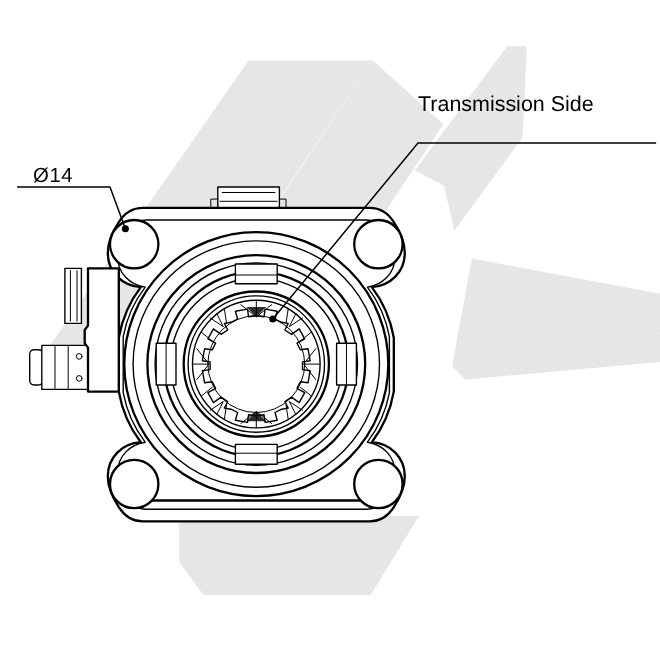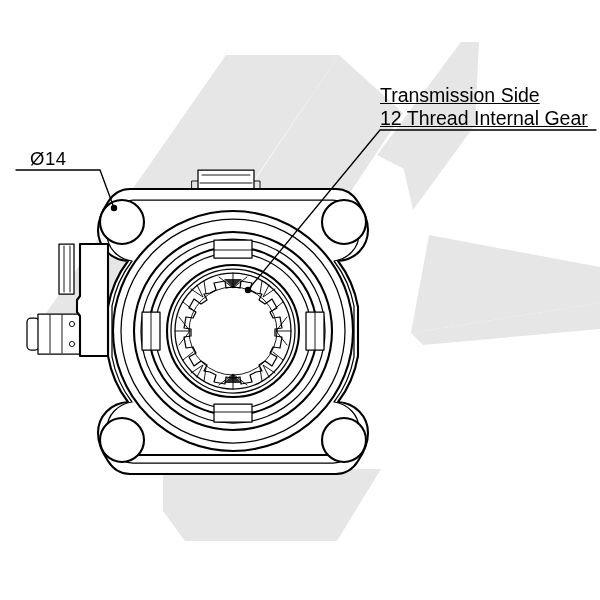--- a/index.html
+++ b/index.html
@@ -76,21 +76,20 @@
     white-space: nowrap;
     line-height: 1.17;
   }
   #annotation-transmission {
     left: 380px;
     top: 84px;
     font-size: 19.5px;
   }
   #annotation-transmission .anno-line {
     display: block;
-    text-decoration: underline;
   }
   #annotation-diameter {
     left: 30px;
     top: 148px;
     font-size: 18.5px;
     letter-spacing: 0.5px;
   }
 </style>
 </head>
 <body>
@@ -666,18 +665,17 @@
       <circle cx="114" cy="208" r="3.2" fill="#000000"></circle>
 
       <polyline class="leader" points="596,130 380,130 248,290"></polyline>
       <circle cx="248" cy="290" r="3.2" fill="#000000"></circle>
     </g>
 
   </svg>
 
   <div class="anno-text" id="annotation-transmission">
     <span class="anno-line">Transmission Side</span>
-    <span class="anno-line">12 Thread Internal Gear</span>
   </div>
 
   <div class="anno-text" id="annotation-diameter">Ø14</div>
 
 </div>
 
 </body></html>

